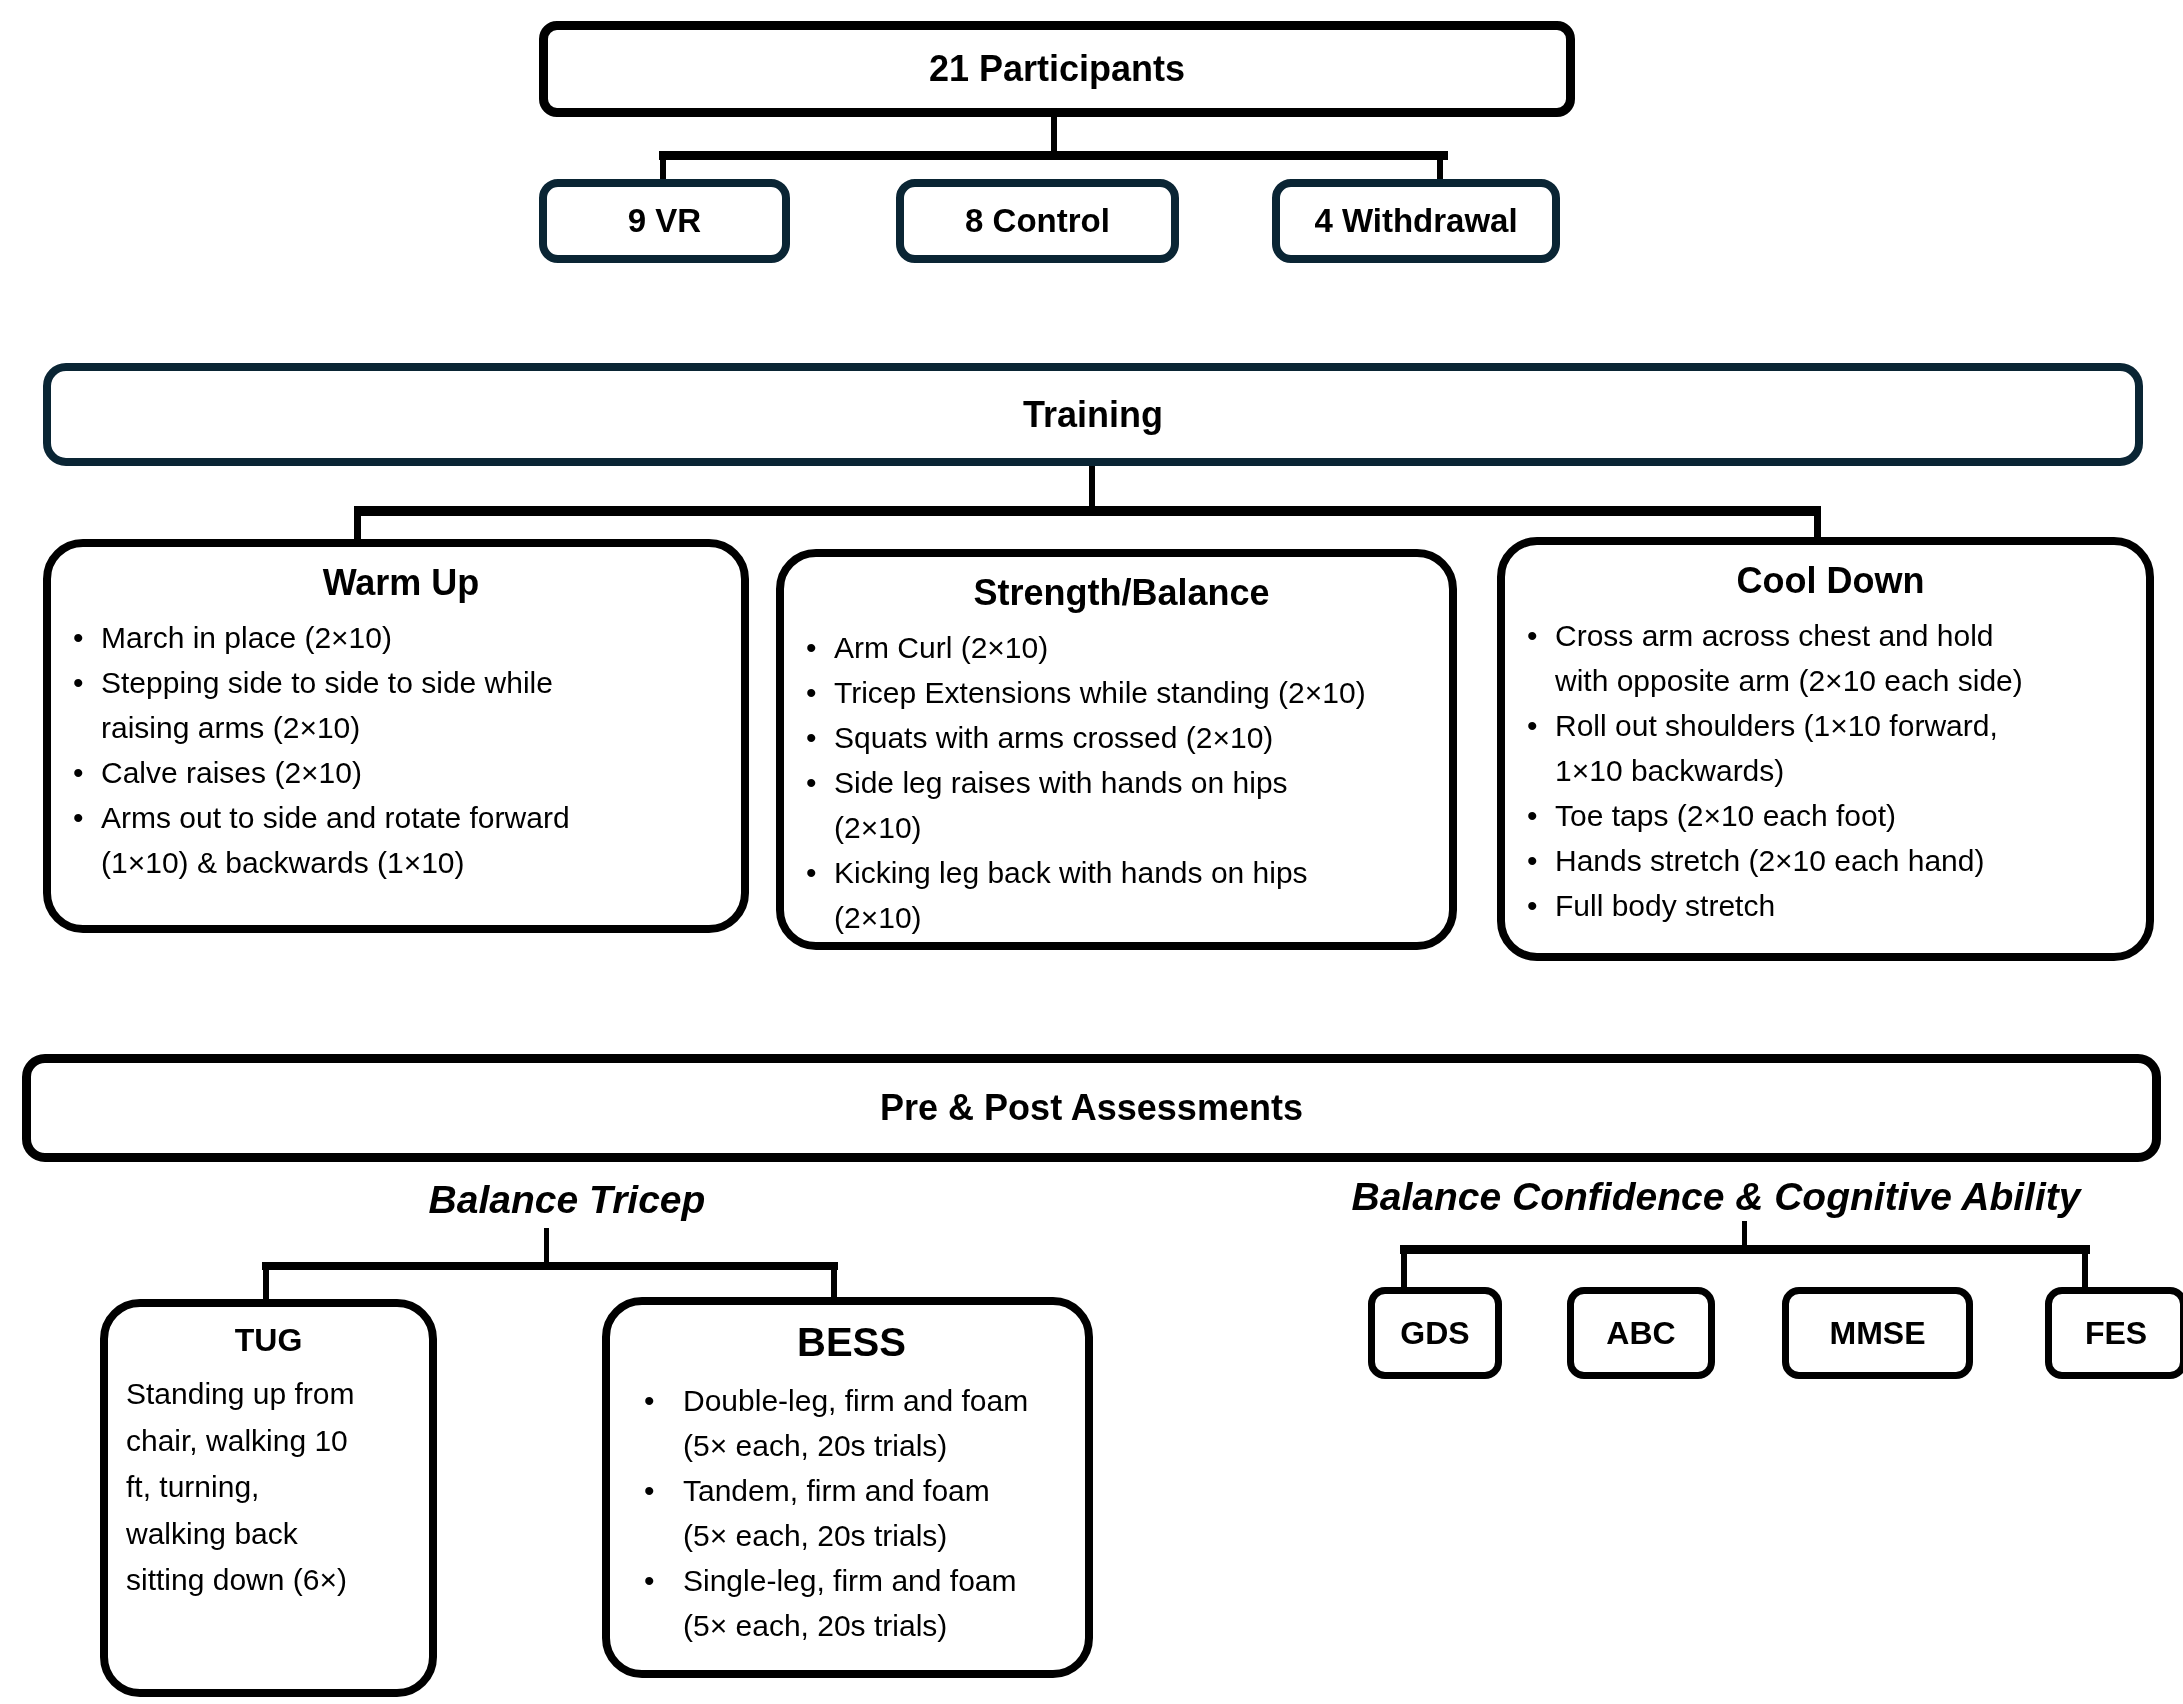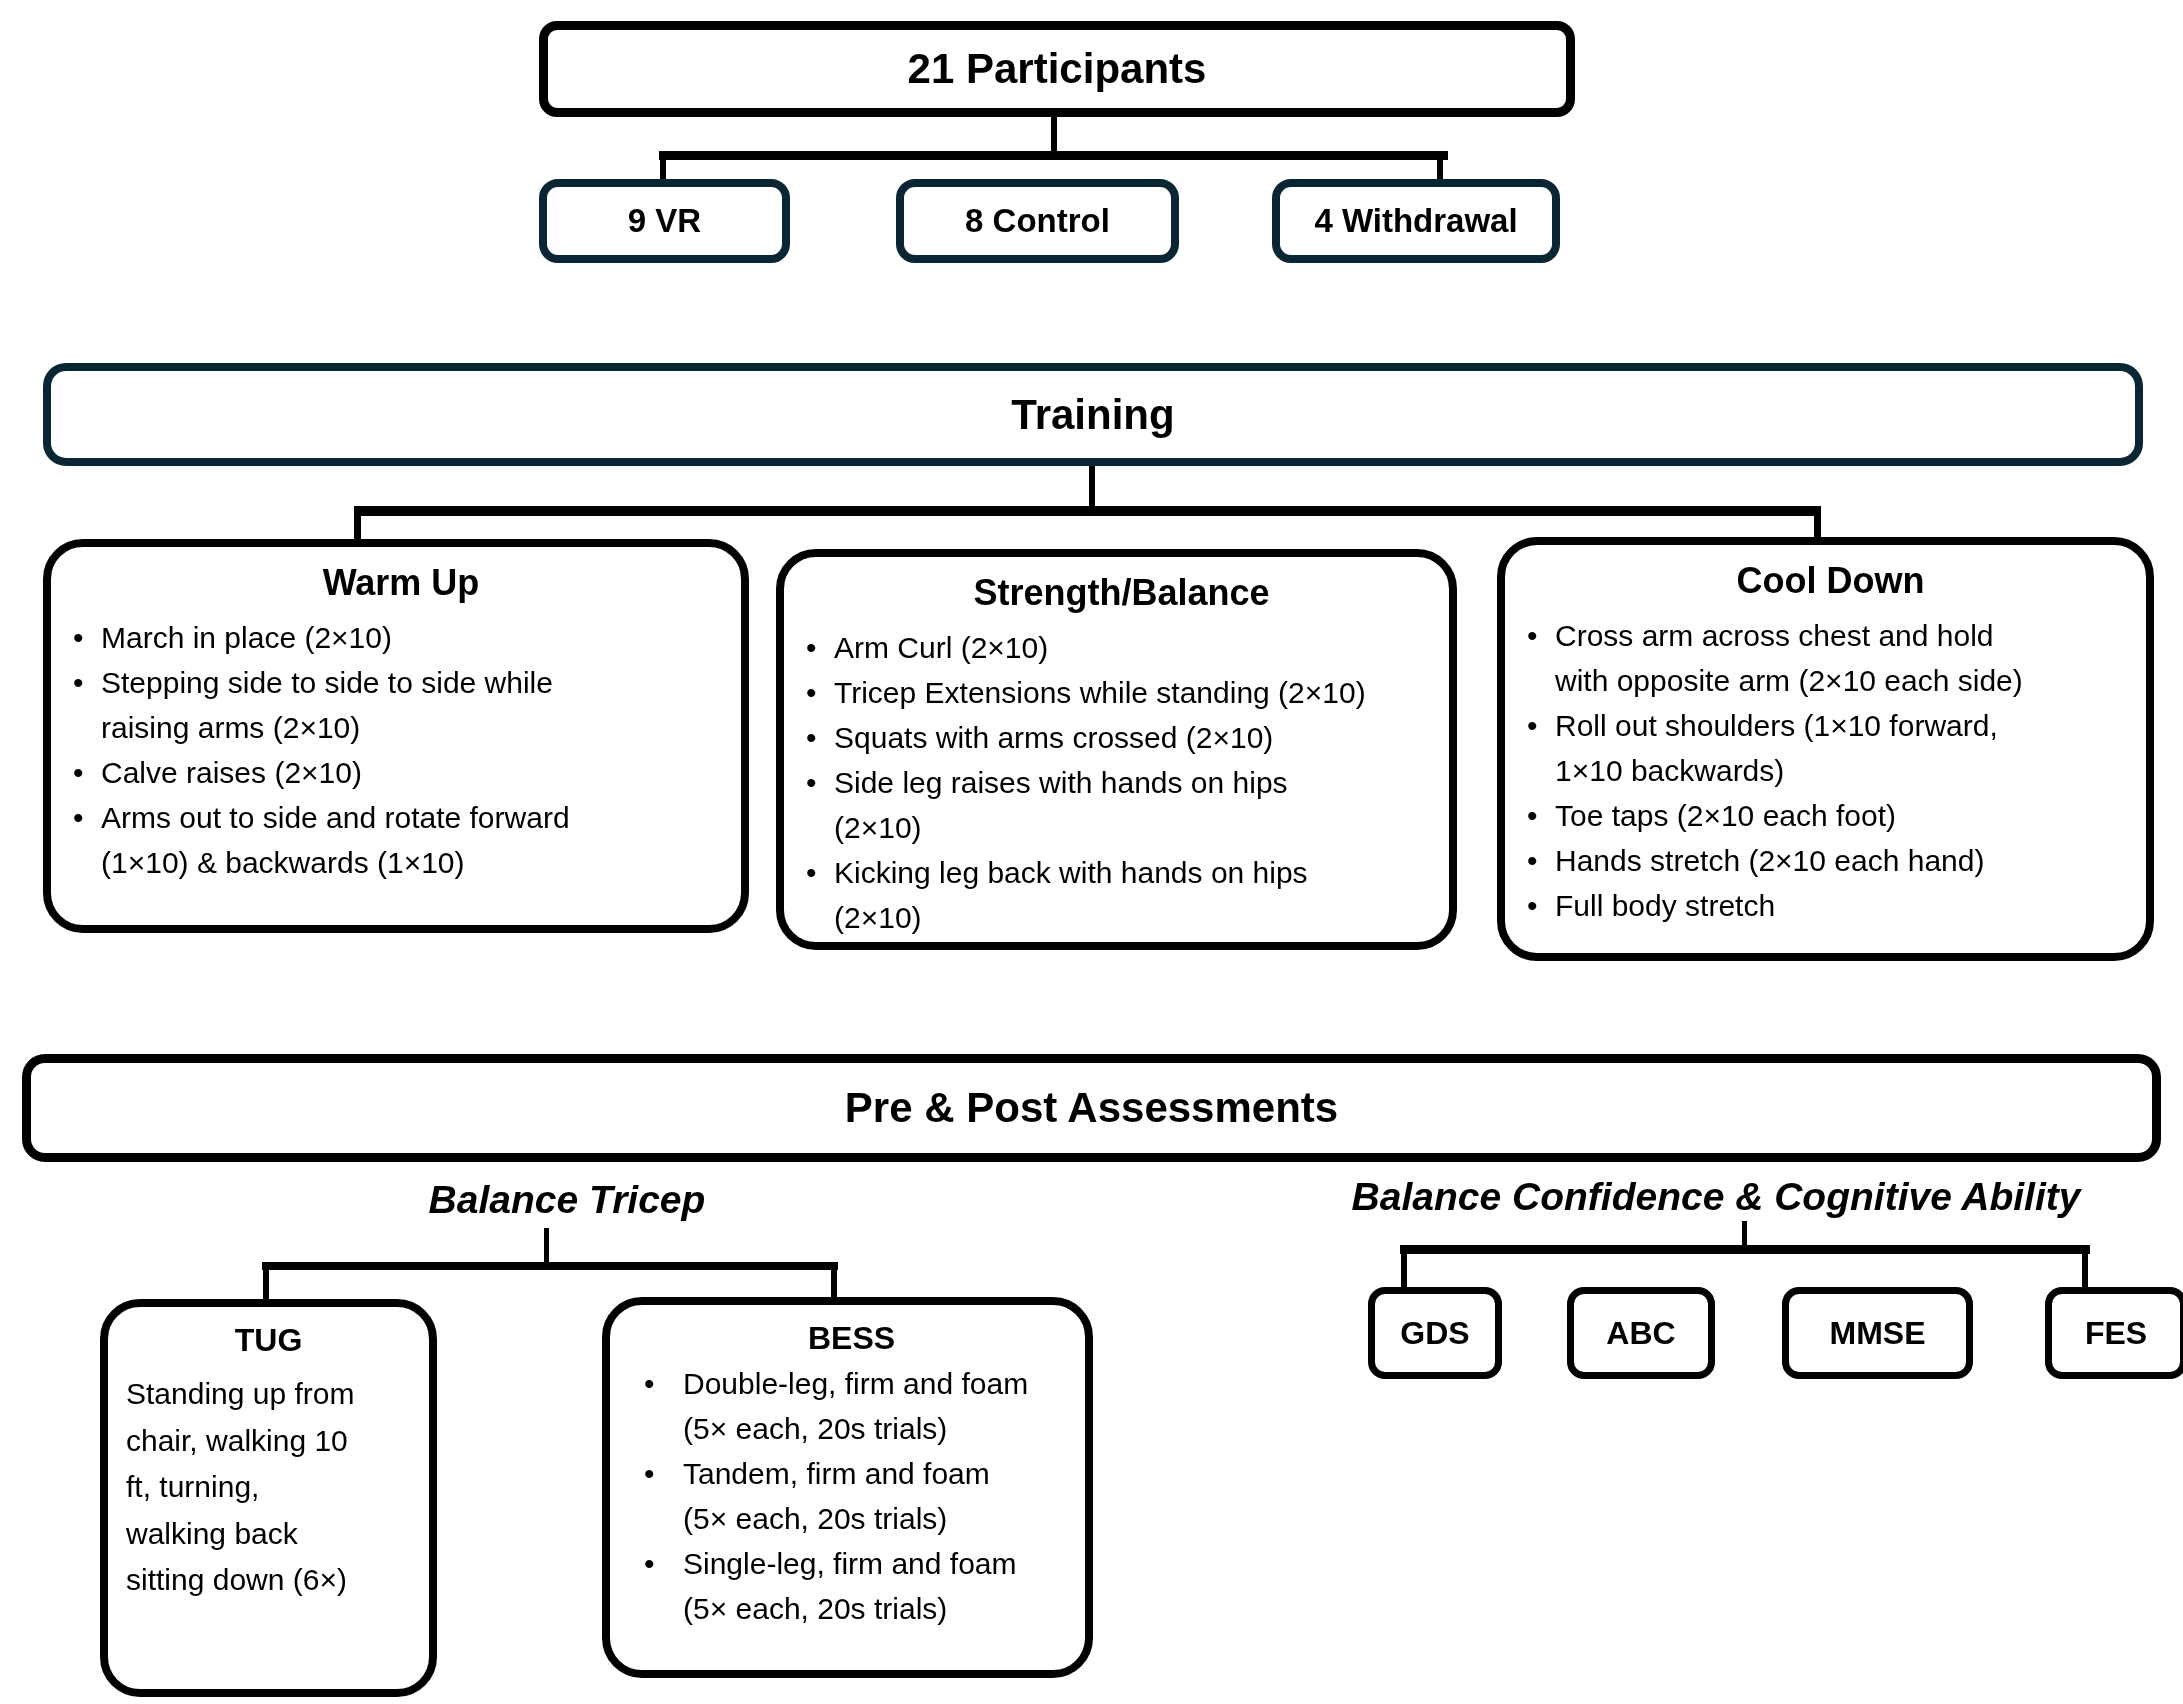--- a/index.html
+++ b/index.html
@@ -25,21 +25,21 @@
     display: flex;
     align-items: center;
     justify-content: center;
     text-align: center;
     background: #fff;
     font-weight: bold;
   }
   .black-border { border: 9px solid #000; border-radius: 18px; }
   .navy-border  { border: 8px solid var(--navy, #0a2534); border-radius: 19px; }
 
-  .section-title { font-size: 42px; }
+  .section-title { font-size: 36px; }
   .group-label   { font-size: 33px; }
   .test-label    { font-size: 32px; border: 7px solid #000; border-radius: 17px; margin-left: 32px; }
 
   
   .panel {
     background: #fff;
     border: 8px solid #000;
     border-radius: 40px;
     padding: 11px 12px 10px 22px;
   }
@@ -198,21 +198,21 @@
   <div class="abs panel" style="left:100px; top:1299px; width:337px; height:398px; padding:11px 0 0 0;">
     <div class="panel-title" style="font-size:32px; margin-bottom:5px;">TUG</div>
     <div class="tug-body">Standing up from
 chair, walking 10
 ft, turning,
 walking back
 sitting down (6×)</div>
   </div>
 
   <div class="abs panel bess" style="left:602px; top:1297px; width:491px; height:381px;">
-    <div class="panel-title" style="font-size:32px; margin-bottom:4px;">BESS</div>
+    <div class="panel-title" style="font-size:40px; margin-bottom:13px;">BESS</div>
     <div class="list">
       <div class="li">
         <span class="b">•</span>
         <span class="t">Double-leg, firm and foam
 (5× each, 20s trials)</span>
       </div>
       <div class="li">
         <span class="b">•</span>
         <span class="t">Tandem, firm and foam
 (5× each, 20s trials)</span>

